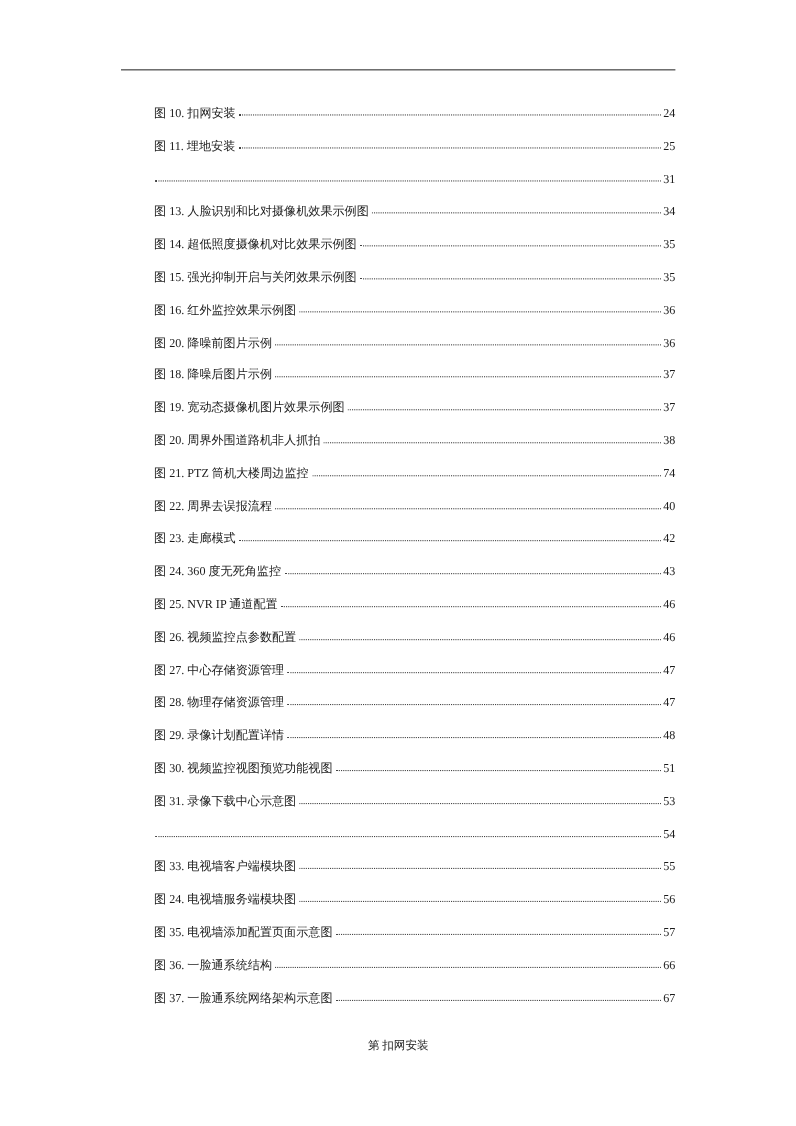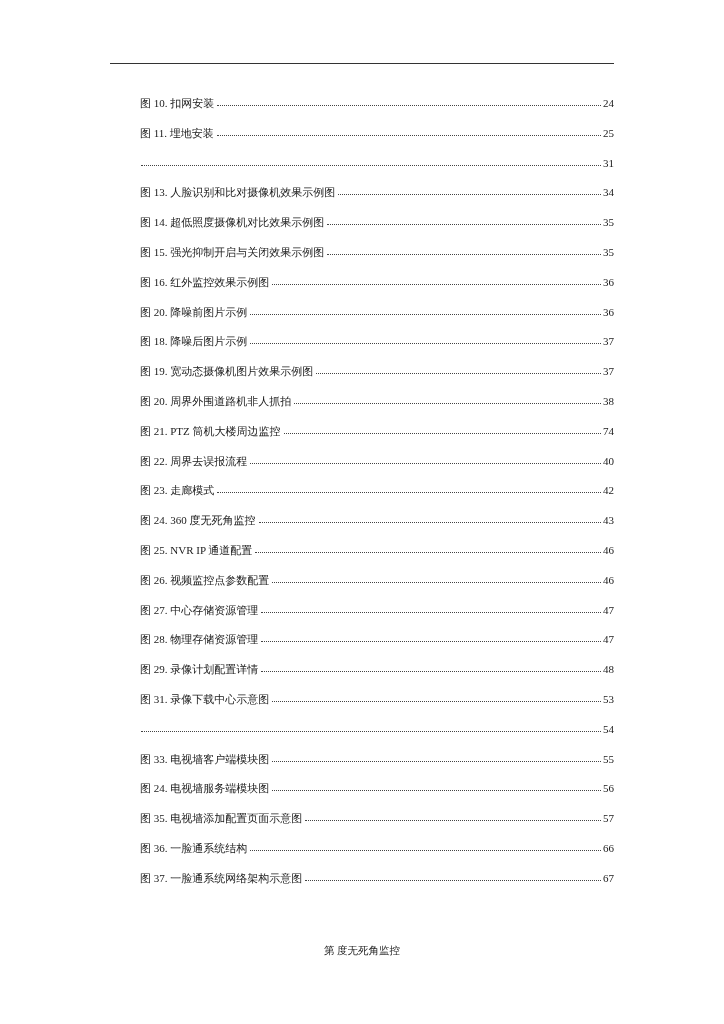--- a/index.html
+++ b/index.html
@@ -170,20 +170,25 @@
       <span class="toc-label">图 28.  物理存储资源管理</span>
       <span class="toc-leader"></span>
       <span class="toc-page">47</span>
     </div>
     <div class="toc-entry">
       <span class="toc-label">图 29.  录像计划配置详情</span>
       <span class="toc-leader"></span>
       <span class="toc-page">48</span>
     </div>
     <div class="toc-entry">
+      <span class="toc-label">图 30.  视频监控视图预览功能视图</span>
+      <span class="toc-leader"></span>
+      <span class="toc-page">51</span>
+    </div>
+    <div class="toc-entry">
       <span class="toc-label">图 31.  录像下载中心示意图</span>
       <span class="toc-leader"></span>
       <span class="toc-page">53</span>
     </div>
     <div class="toc-entry">
       <span class="toc-leader"></span>
       <span class="toc-page">54</span>
     </div>
     <div class="toc-entry">
       <span class="toc-label">图 33.  电视墙客户端模块图</span>
@@ -205,13 +210,13 @@
       <span class="toc-leader"></span>
       <span class="toc-page">66</span>
     </div>
     <div class="toc-entry">
       <span class="toc-label">图 37.  一脸通系统网络架构示意图</span>
       <span class="toc-leader"></span>
       <span class="toc-page">67</span>
     </div>
   </div>
 
-<div class="footer">第 度无死角监控</div>
+<div class="footer">第 扣网安装</div>
 
 </body></html>

